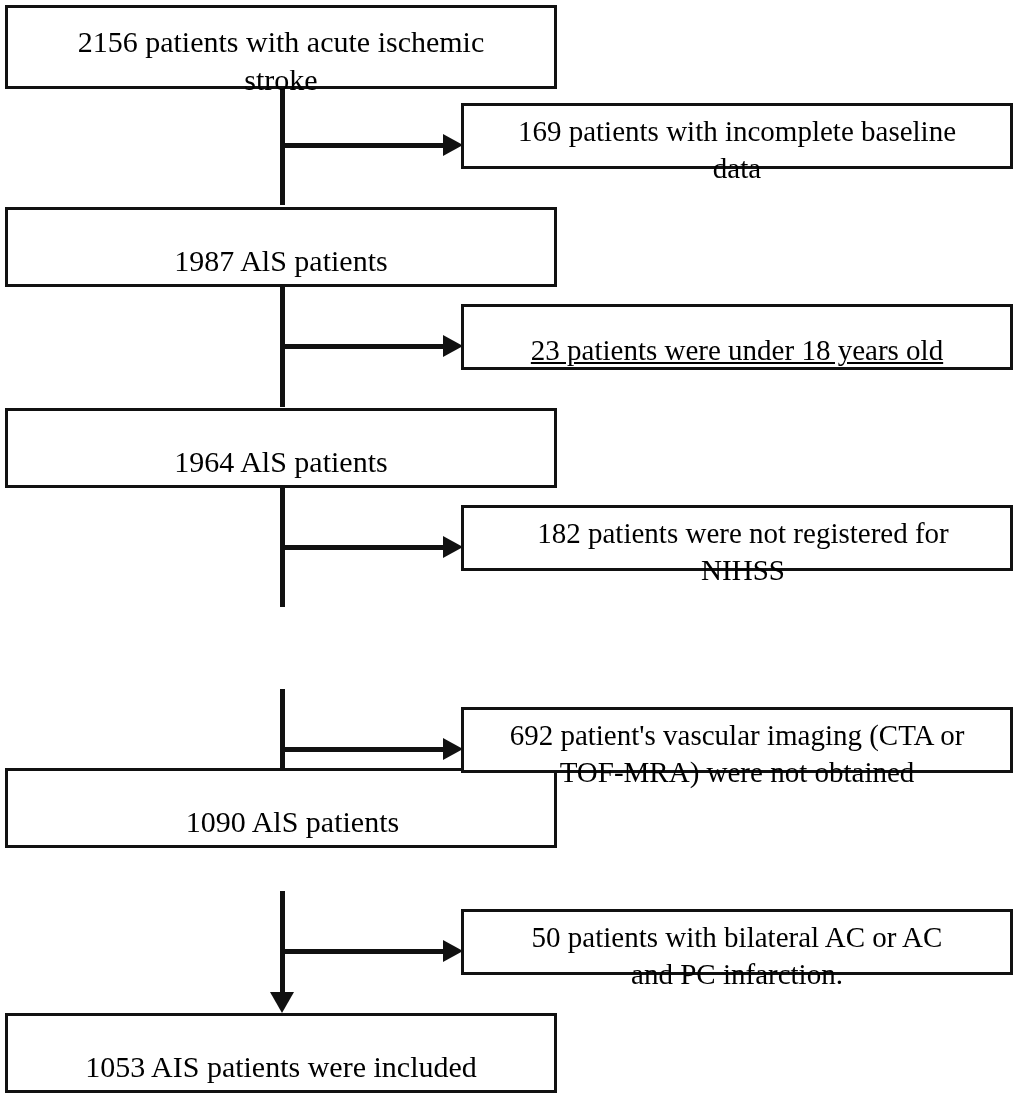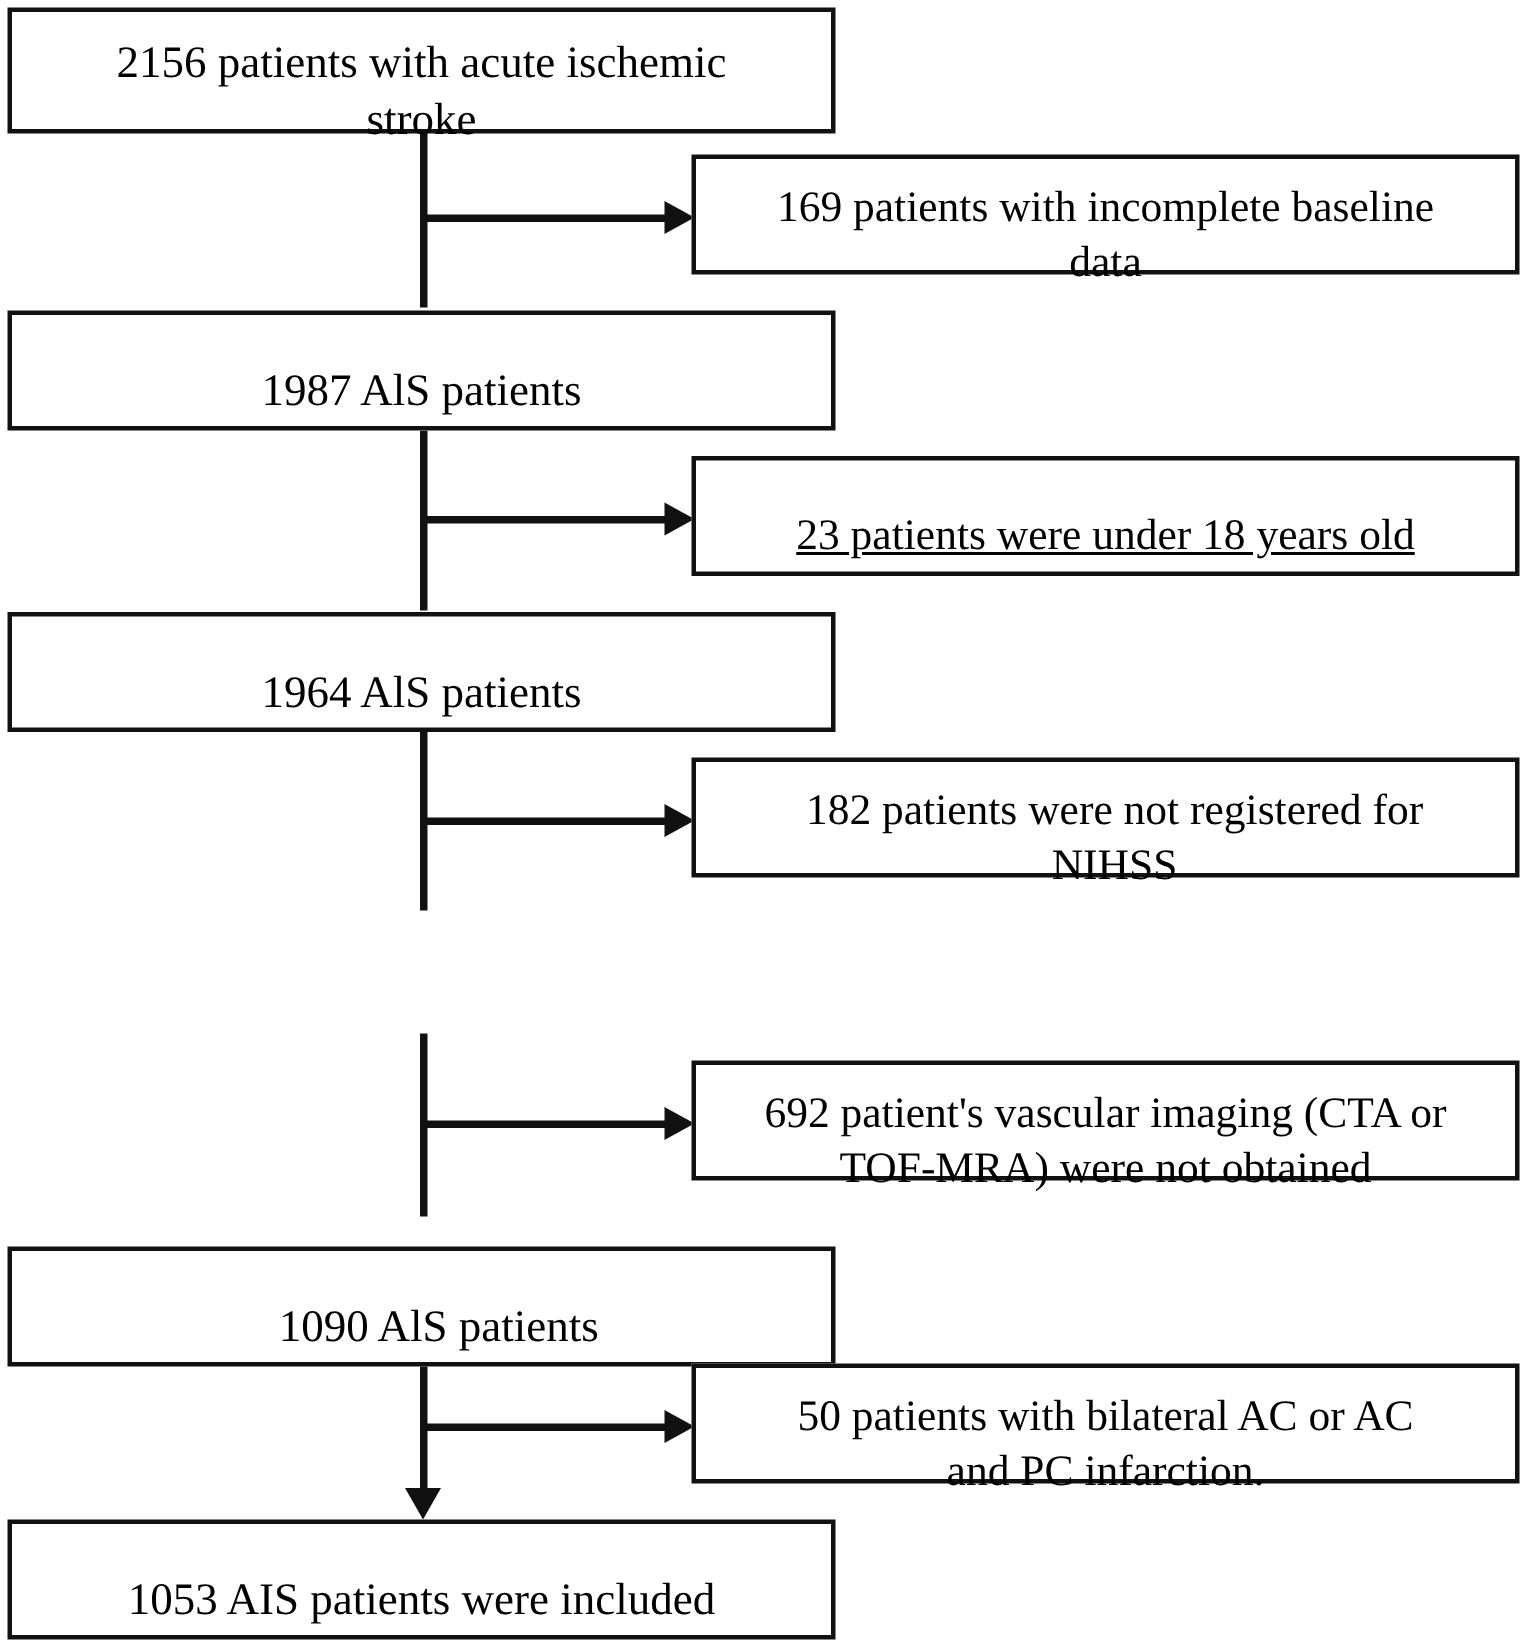--- a/index.html
+++ b/index.html
@@ -42,21 +42,21 @@
     width: 552px;
     height: 80px;
     font-size: 30px;
   }
   .main-node.tall {
     height: 84px;
   }
   .excl-node {
     left: 461px;
     width: 552px;
-    height: 80px;
+    height: 66px;
     font-size: 29px;
   }
 
   
   .vline {
     position: absolute;
     left: 280px;
     width: 5px;
     background: #111111;
     z-index: 1;
@@ -122,21 +122,21 @@
 
   <div class="node main-node" style="top:207px;text-align:center;">
     <span class="txt">1987 AlS patients</span>
   </div>
 
   <div class="node main-node" style="top:408px;">
     <span class="txt">1964 AlS patients</span>
   </div>
 
 
-  <div class="node main-node" style="top:831px;padding-left:23px;">
+  <div class="node main-node" style="top:768px;padding-left:23px;">
     <span class="txt">1090 AlS patients</span>
   </div>
 
   <div class="node main-node" style="top:1013px;">
     <span class="txt">1053 AIS patients were included</span>
   </div>
 
   <div class="node excl-node" style="top:103px;">
     <span class="txt">169 patients with incomplete baseline
 data</span>

